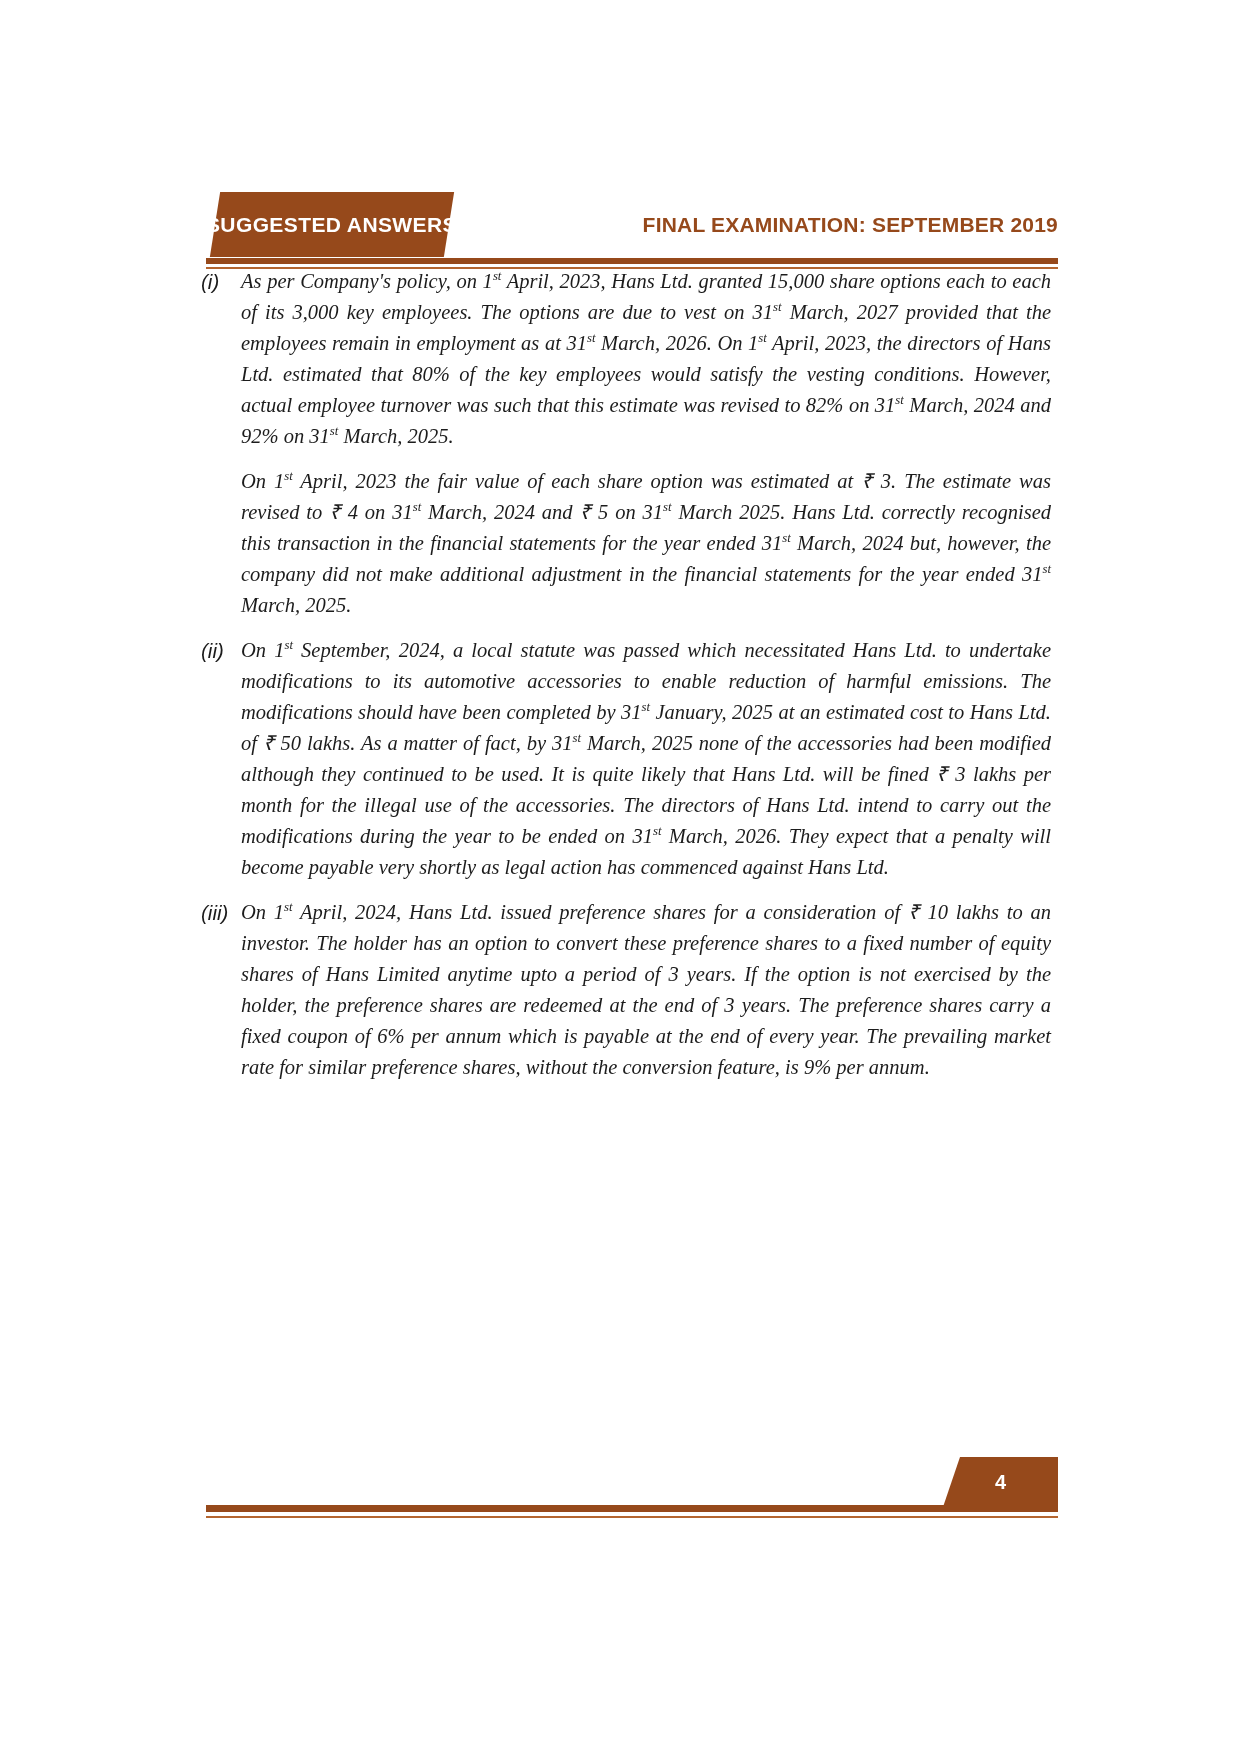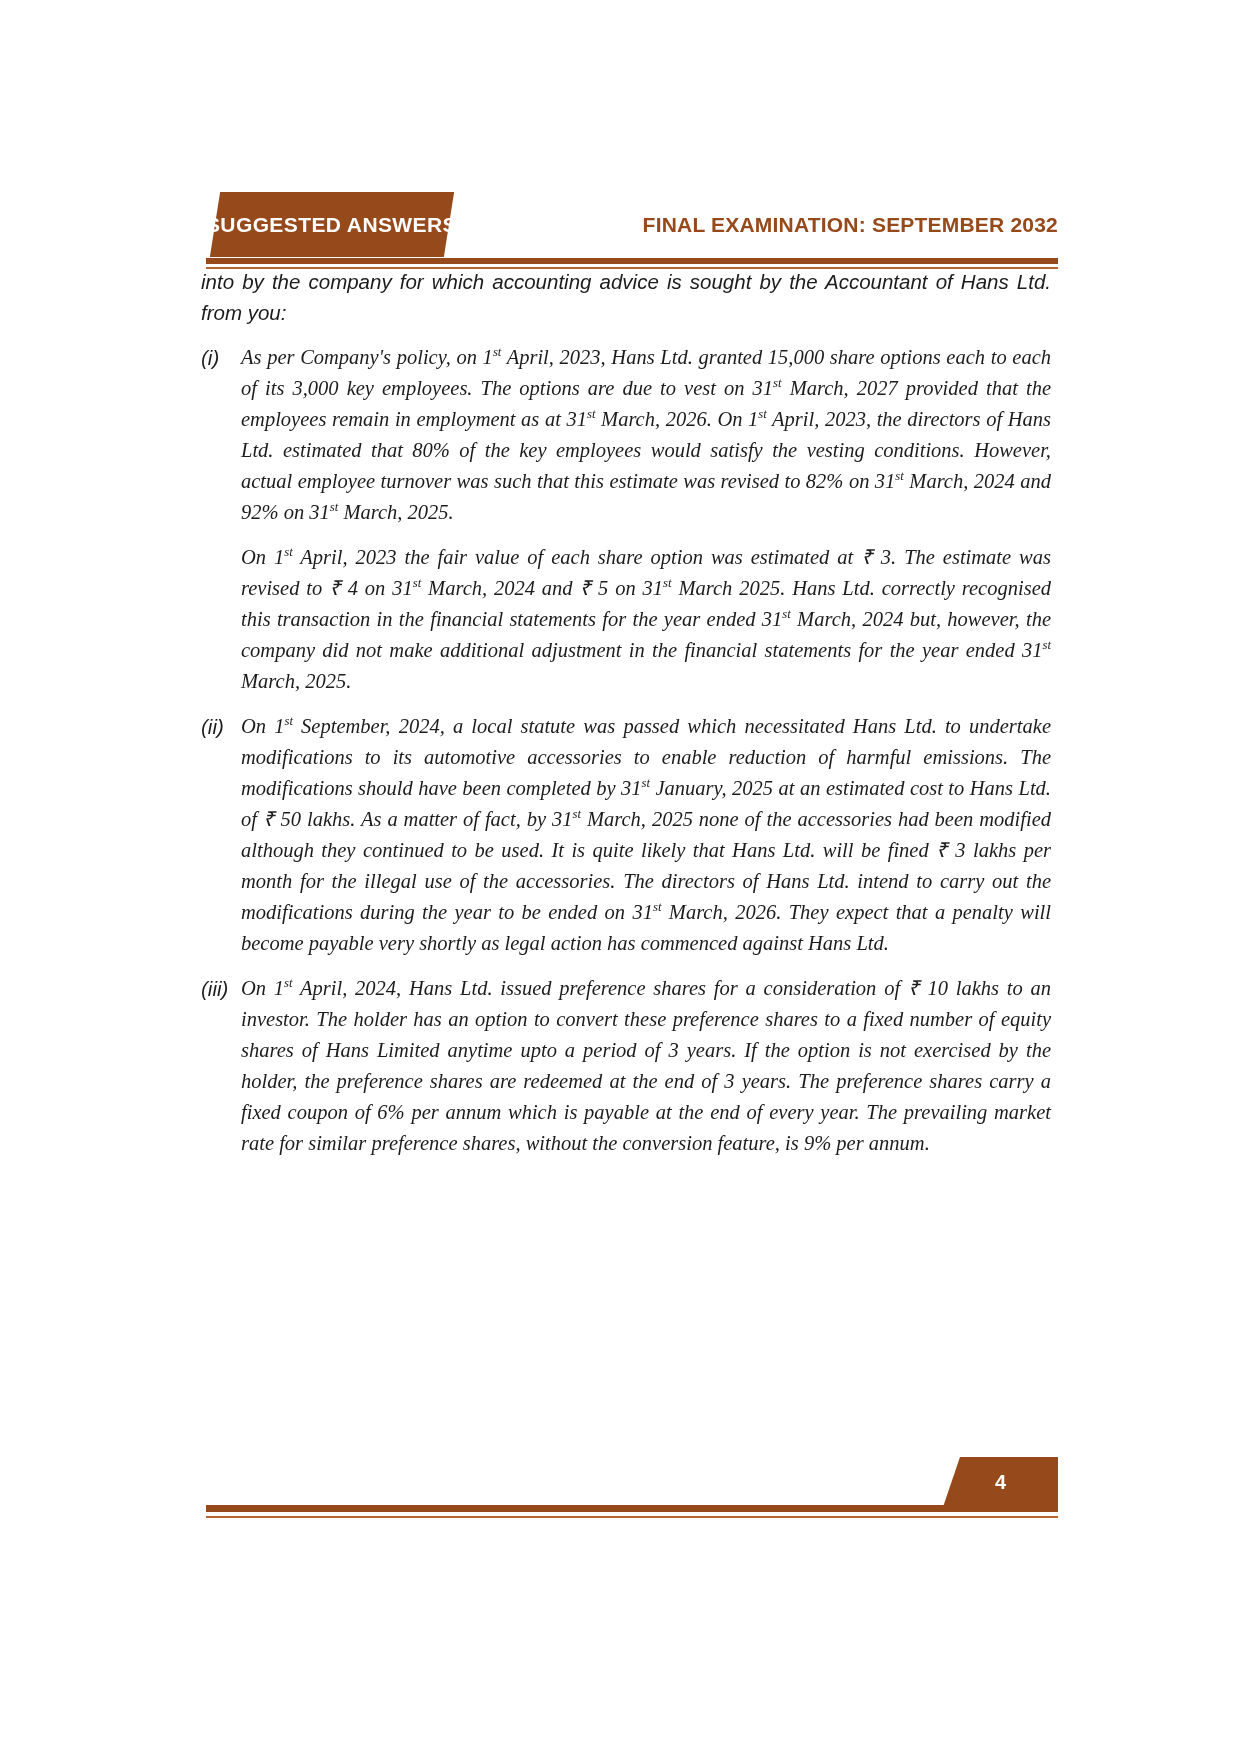--- a/index.html
+++ b/index.html
@@ -87,26 +87,25 @@
   .frule-thin  { top: 1516px; height: 2px; background: var(--brown-light); }
 </style>
 </head>
 <body>
 
 <div class="page">
 
   <div class="banner">
     <span class="banner-text">SUGGESTED ANSWERS</span>
   </div>
-  <div class="exam-title">FINAL EXAMINATION: SEPTEMBER 2032</div>
+  <div class="exam-title">FINAL EXAMINATION: SEPTEMBER 2019</div>
   <div class="rule hrule-thick"></div>
   <div class="rule hrule-thin"></div>
 
   <div class="content">
-    <p class="para">into by the company for which accounting advice is sought by the Accountant of Hans Ltd. from you:</p>
 
     <div class="item">
       <span class="marker">(i)</span>
       <div class="item-body">
         <p class="para">As per Company's policy, on 1<sup>st</sup> April, 2023, Hans Ltd. granted 15,000 share options each to each of its 3,000 key employees.  The options are due to vest on 31<sup>st</sup> March, 2027 provided that the employees remain in employment as at 31<sup>st</sup> March, 2026.  On 1<sup>st</sup> April, 2023, the directors of Hans Ltd. estimated that 80% of the key employees would satisfy the vesting conditions.  However, actual employee turnover was such that this estimate was revised to 82% on 31<sup>st</sup> March, 2024 and 92% on 31<sup>st</sup> March, 2025.</p>
         <p class="para">On 1<sup>st</sup> April, 2023 the fair value of each share option was estimated at ₹ 3.  The estimate was revised to ₹ 4 on 31<sup>st</sup> March, 2024 and ₹ 5 on 31<sup>st</sup> March 2025.  Hans Ltd. correctly recognised this transaction in the financial statements for the year ended 31<sup>st</sup> March, 2024 but, however, the company did not make additional adjustment in the financial statements for the year ended 31<sup>st</sup> March, 2025.</p>
       </div>
     </div>
 
     <div class="item">

